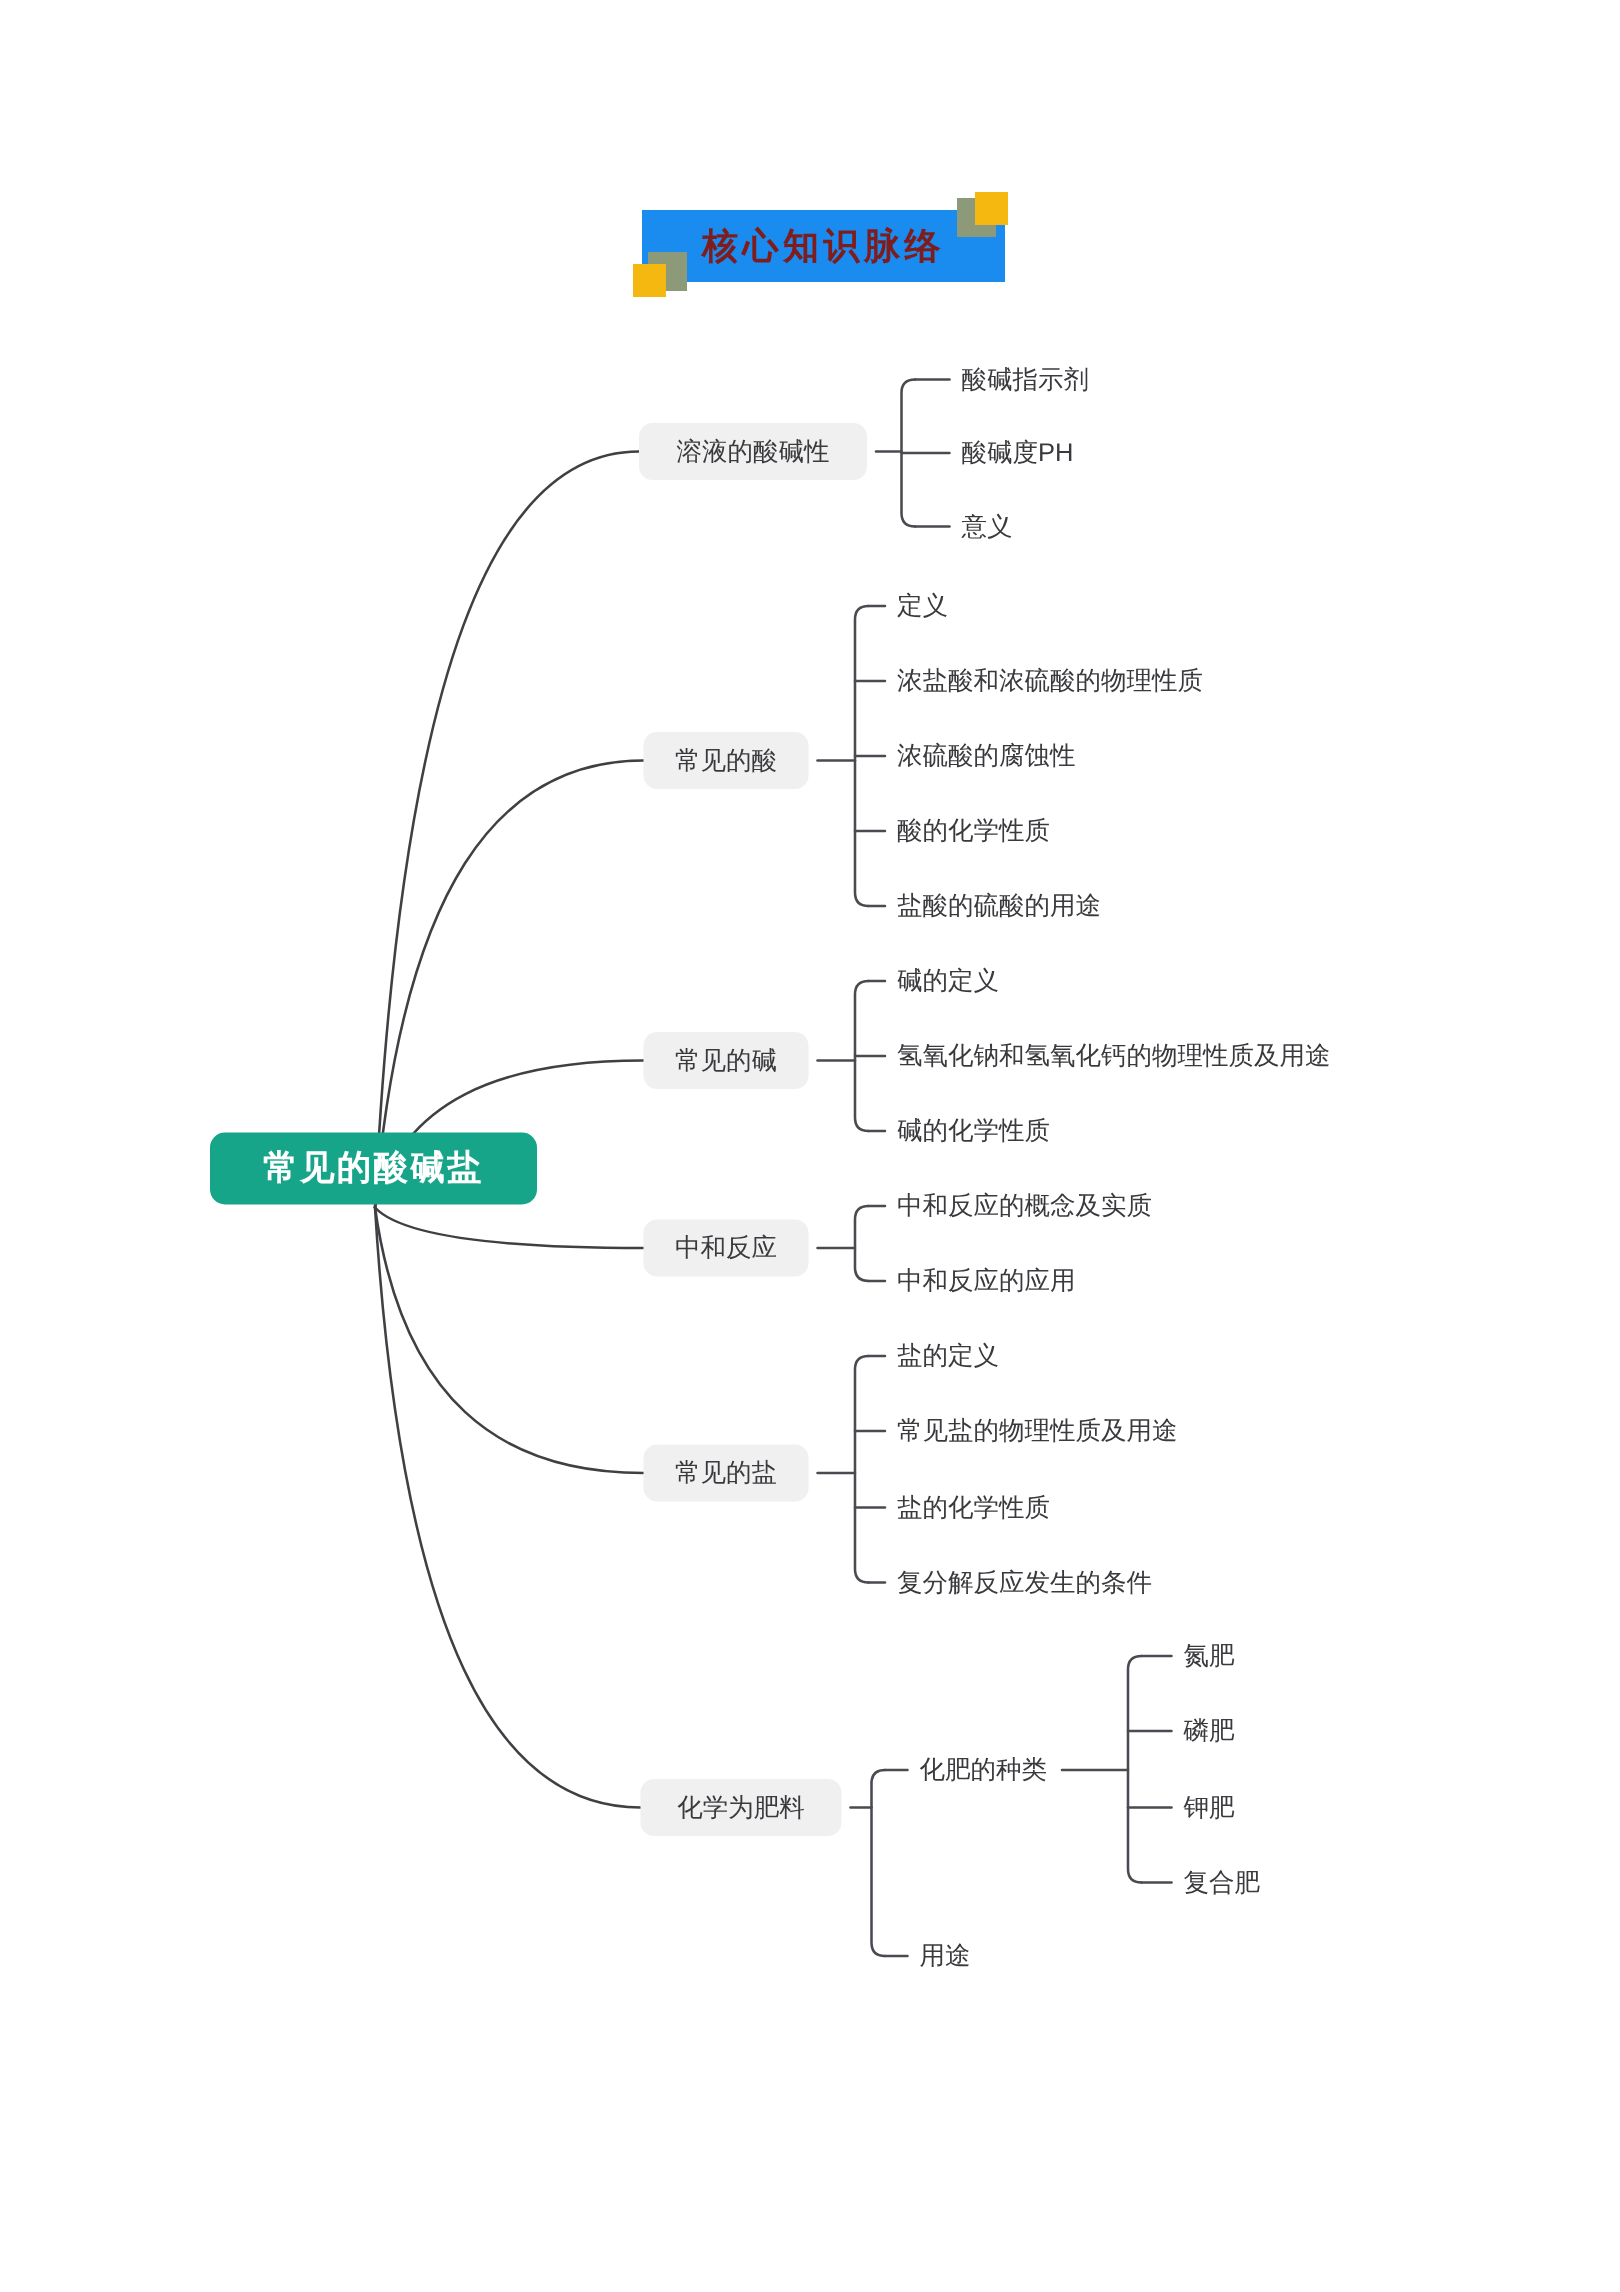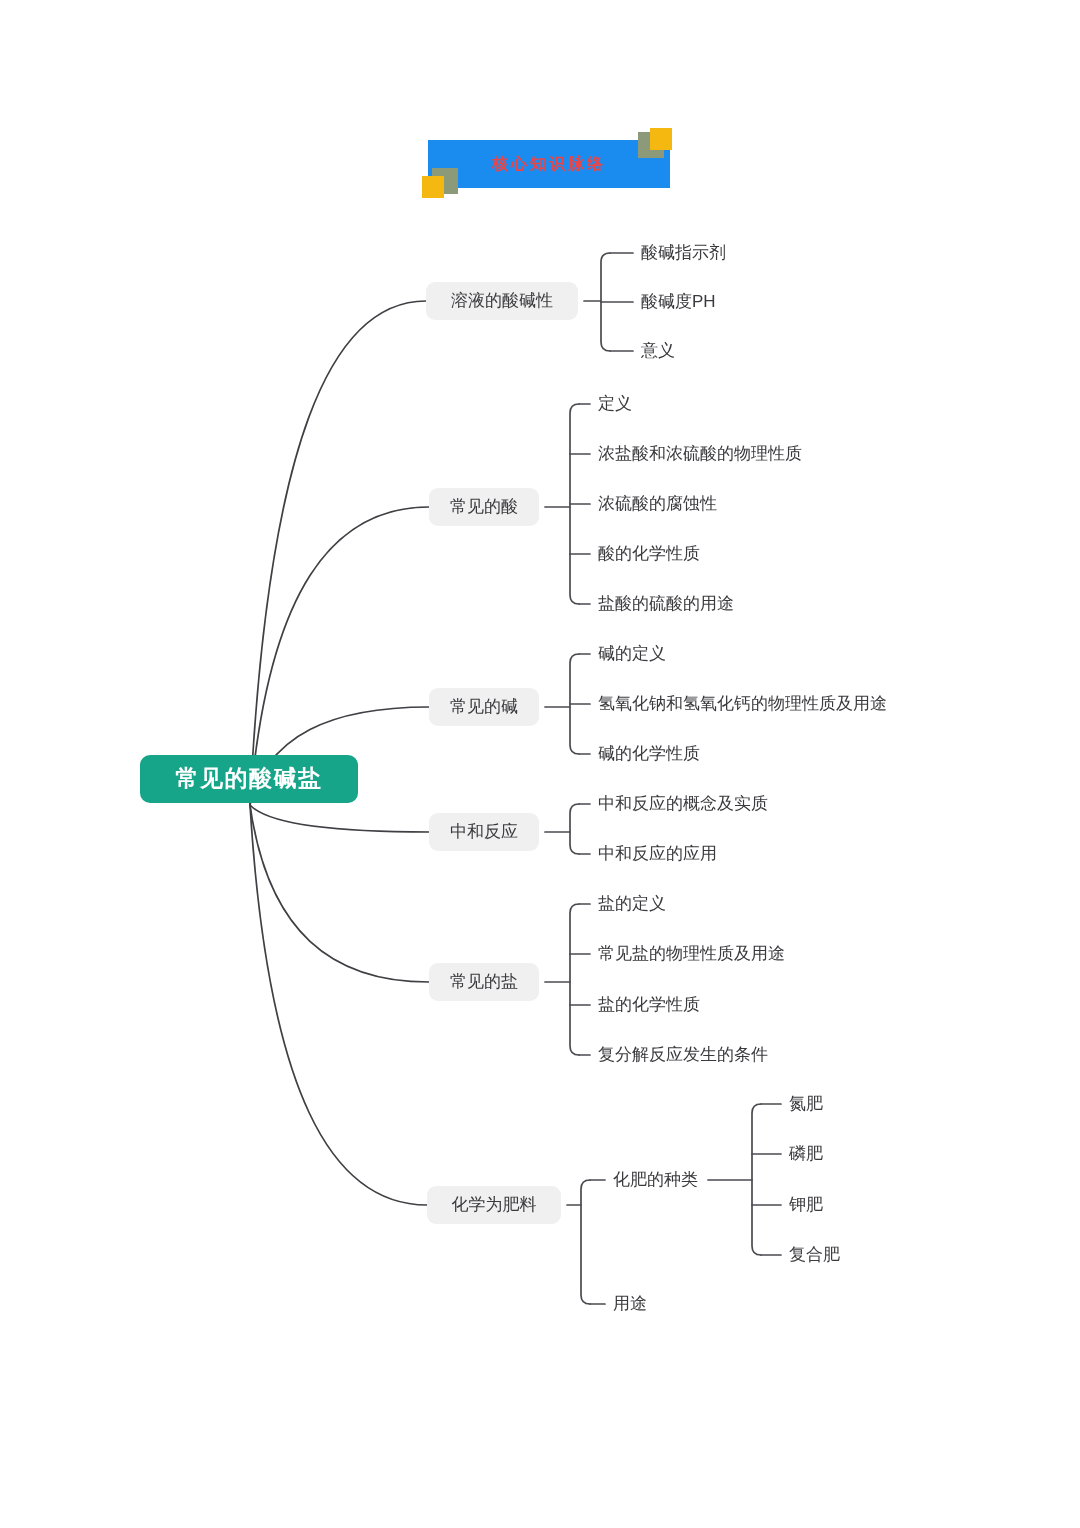--- a/index.html
+++ b/index.html
@@ -33,22 +33,22 @@
   }
   .banner-title {
     position: absolute;
     left: 12px;
     top: 8px;
     width: 242px;
     height: 48px;
     display: flex;
     align-items: center;
     justify-content: center;
-    color: #ef4444;
-    font-size: 16px;
+    color: #7f1d1d;
+    font-size: 24px;
     font-weight: bold;
     letter-spacing: 3px;
     white-space: nowrap;
     z-index: 4;
     text-align: center;
   }
   .deco {
     position: absolute;
   }
   .deco-olive-tr { left: 222px; top: 0px;  width: 26px; height: 26px; background: #8c9a7a; z-index: 2; }

